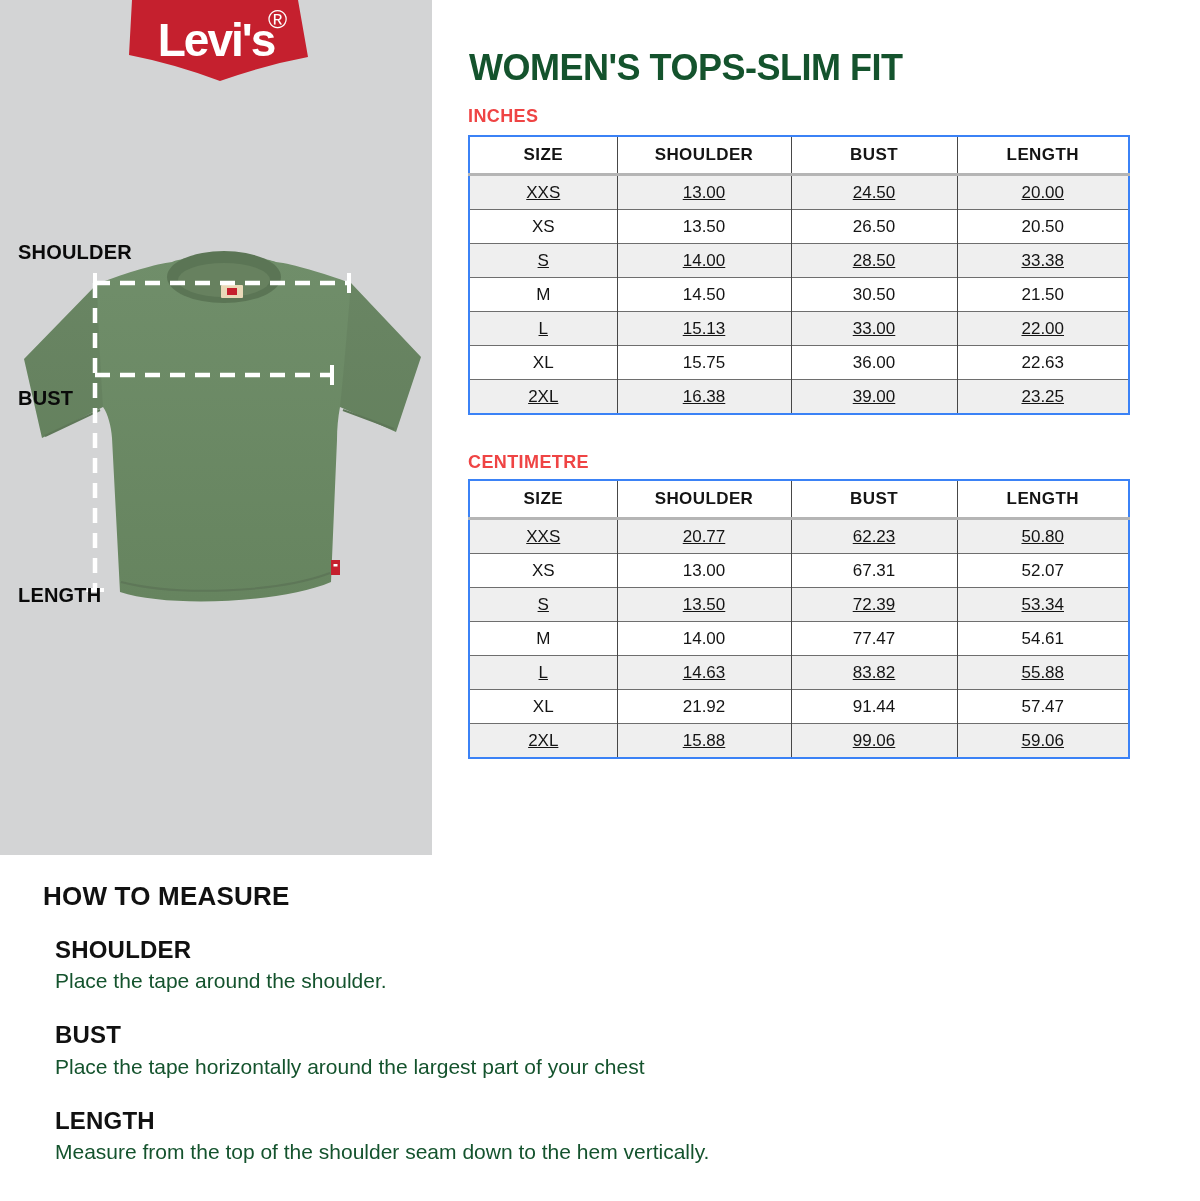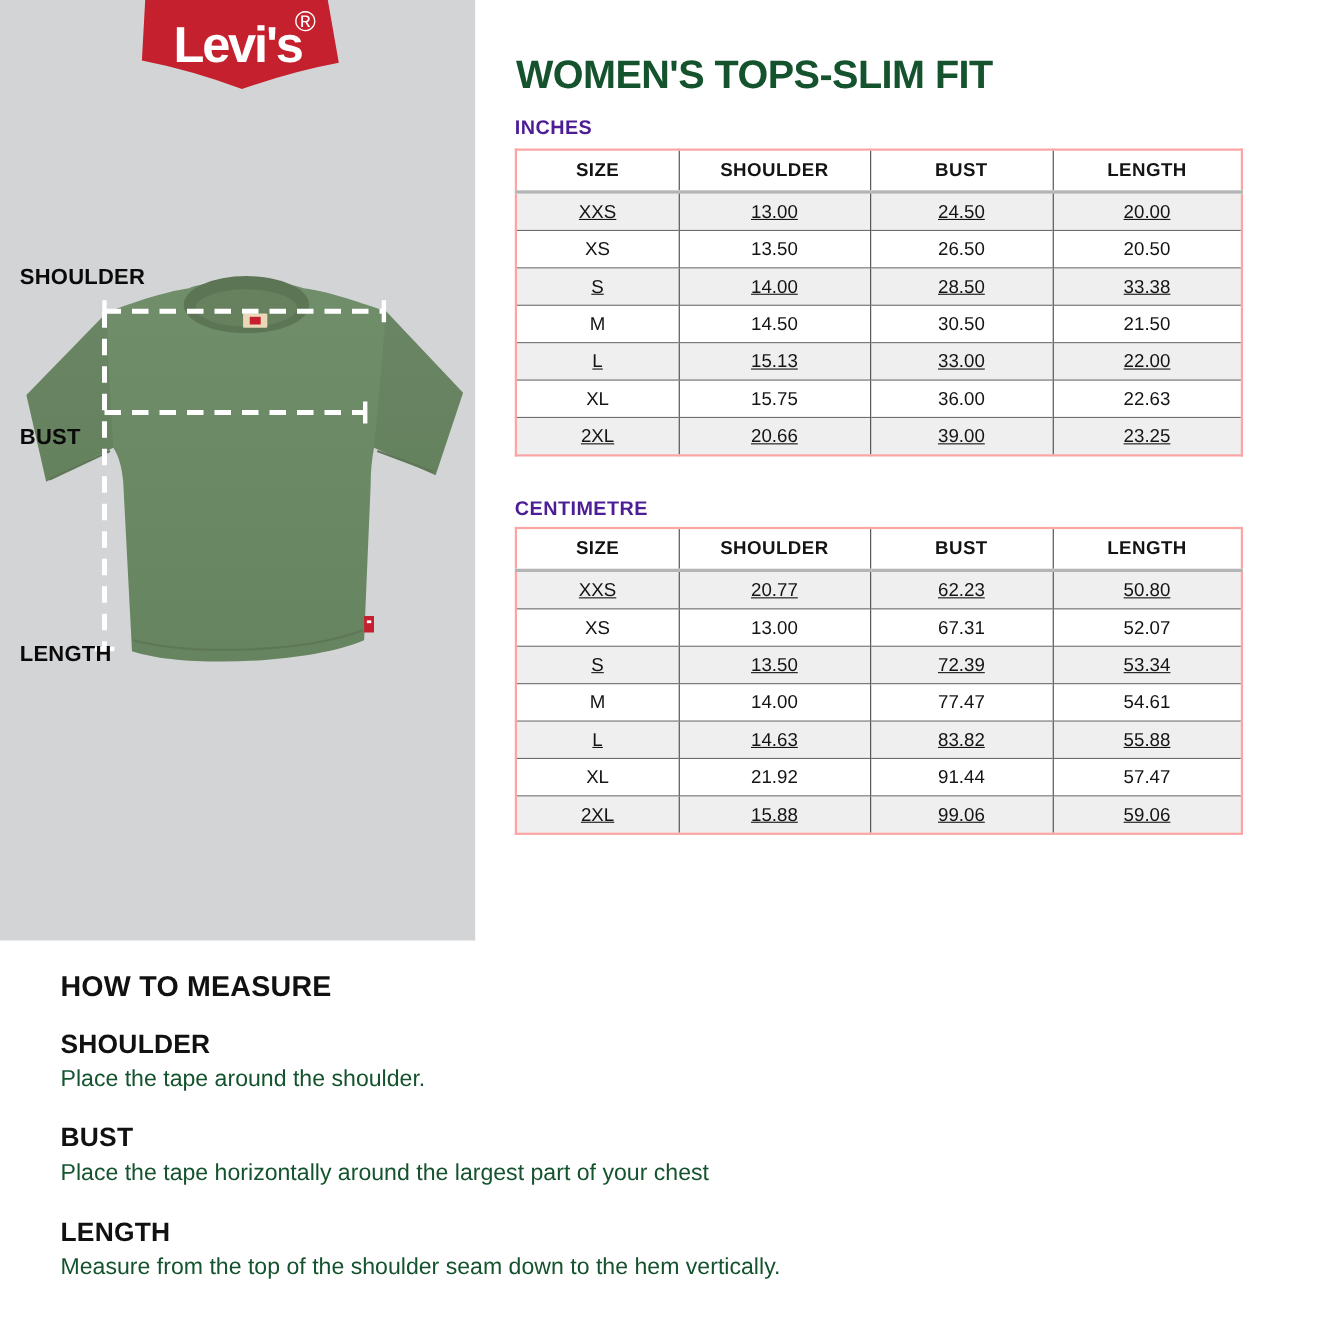--- a/index.html
+++ b/index.html
@@ -11,37 +11,37 @@
   .logo{position:absolute;left:128px;top:0;width:182px;height:86px;}
   .logo svg{display:block;}
   .shirt-svg{position:absolute;left:0;top:228px;width:432px;height:404px;}
   .m-label{position:absolute;font-weight:800;font-size:20px;letter-spacing:.2px;color:#0a0a0a;}
   .m-shoulder{left:18px;top:241px;}
   .m-bust{left:18px;top:387px;}
   .m-length{left:18px;top:584px;}
 
   .page-title{position:absolute;left:469px;top:47px;font-size:36px;font-weight:800;
     letter-spacing:-.5px;color:#14532d;white-space:nowrap;}
-  .unit-label{position:absolute;font-size:18px;font-weight:700;letter-spacing:.4px;color:#4c1d95;}
+  .unit-label{position:absolute;font-size:18px;font-weight:700;letter-spacing:.4px;color:#ef4444;}
   .lab-inches{left:468px;top:106px;}
   .lab-cm{left:468px;top:452px;}
 
   .size-table{position:absolute;left:468px;width:660px;border-collapse:collapse;background:#fff;
-    border:2px solid #fca5a5;table-layout:fixed;font-size:17px;color:#141414;}
+    border:2px solid #3b82f6;table-layout:fixed;font-size:17px;color:#141414;}
   .t-inches{top:135px;}
   .t-cm{top:479px;}
   .size-table th{height:36px;font-weight:700;letter-spacing:.4px;border-bottom:3px solid #b5b5b5;}
   .size-table td{height:33px;}
   .size-table th,.size-table td{text-align:center;vertical-align:middle;
     border-left:1px solid #474747;border-top:1px solid #6e6e6e;padding:0;}
   .size-table th:first-child,.size-table td:first-child{border-left:none;}
   .size-table thead th{border-top:none;}
   .size-table tr.alt td{background:#efefef;text-decoration:underline;}
 
-  .howto-title{position:absolute;left:55px;top:881px;font-size:26px;font-weight:800;letter-spacing:.2px;}
+  .howto-title{position:absolute;left:43px;top:881px;font-size:26px;font-weight:800;letter-spacing:.2px;}
   .howto-head{position:absolute;left:55px;font-size:24px;font-weight:800;letter-spacing:.2px;}
   .howto-text{position:absolute;left:55px;font-size:21px;font-weight:400;color:#14532d;}
   .h-0{top:936px;} .p-0{top:969px;}
   .h-1{top:1021px;} .p-1{top:1055px;}
   .h-2{top:1107px;} .p-2{top:1140px;}
 </style>
 </head>
 <body>
 
 <div class="gray-panel">
@@ -144,21 +144,21 @@
         <td>22.00</td>
       </tr>
       <tr>
         <td>XL</td>
         <td>15.75</td>
         <td>36.00</td>
         <td>22.63</td>
       </tr>
       <tr class="alt">
         <td>2XL</td>
-        <td>20.66</td>
+        <td>16.38</td>
         <td>39.00</td>
         <td>23.25</td>
       </tr>
     </tbody>
 </table>
 
 <div class="unit-label lab-cm">CENTIMETRE</div>
 <table class="size-table t-cm">
   <colgroup>
       <col style="width:148px">

